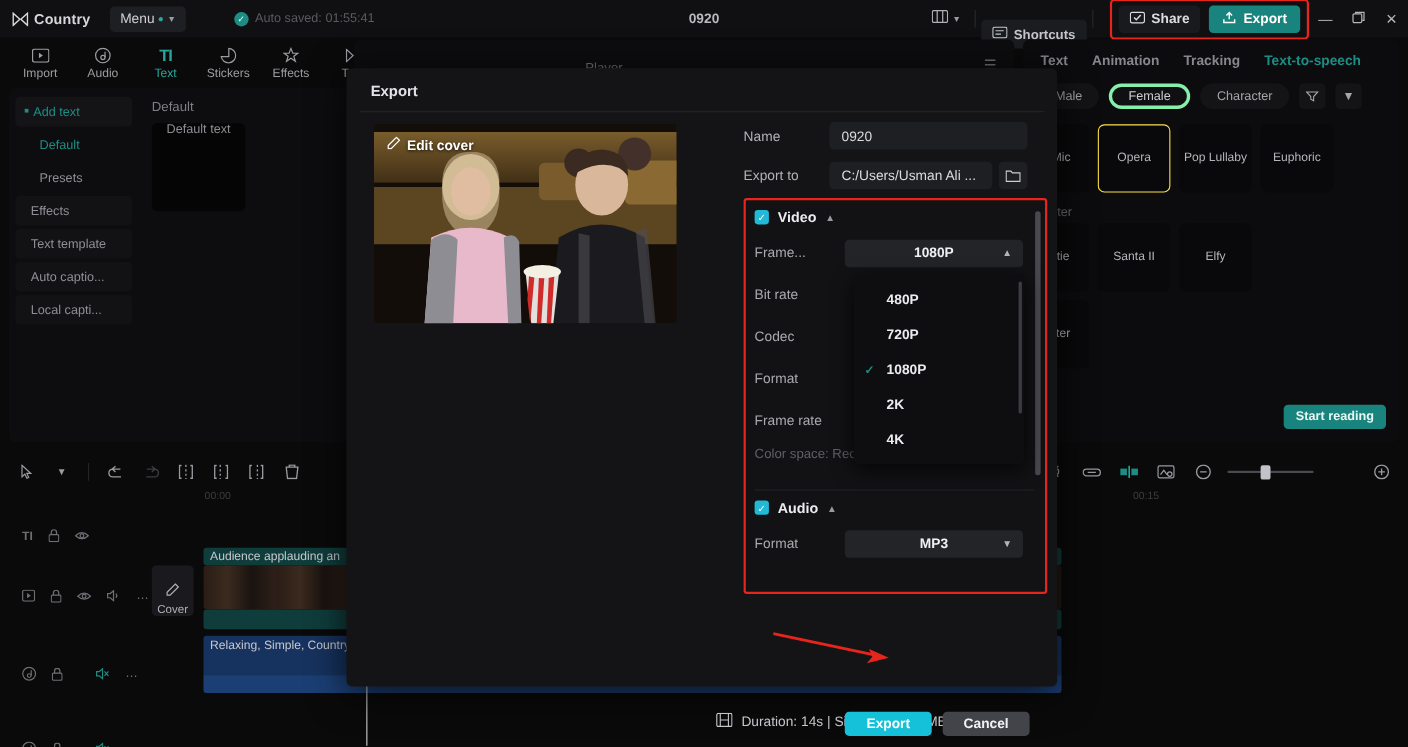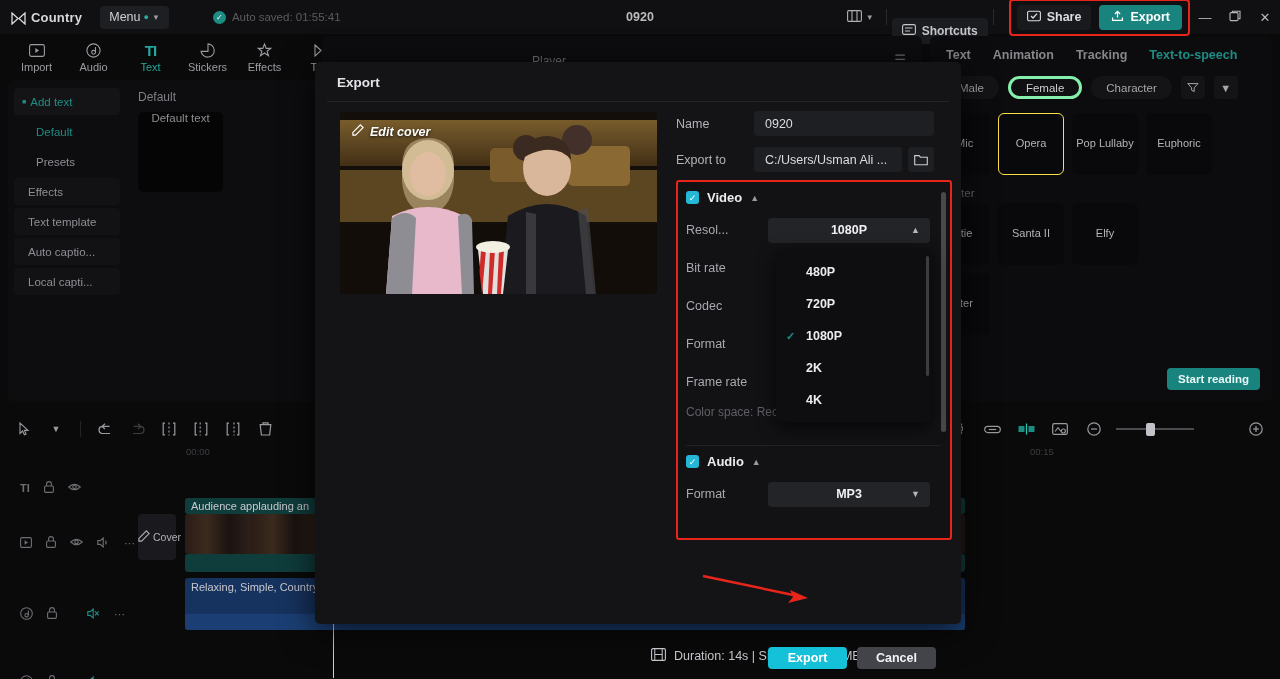--- a/index.html
+++ b/index.html
@@ -155,41 +155,41 @@
                background: #c2c2c8; border-radius: 2px; }
   .ruler { position: absolute; left: 0; top: 40px; width: 1280px; height: 16px; }
   .ruler-mark { position: absolute; color: #3e3e43; font-size: 9.5px; }
   .track-heads { position: absolute; left: 8px; top: 58px; width: 128px; }
   .track-head { height: 56px; display: flex; align-items: center; gap: 14px; padding-left: 12px;
                 color: #6e6e74; font-size: 11px; }
   .th-icon { font-size: 11px; }
   .th-icon.teal { color: #1d8d84; }
   .cover-btn {
     position: absolute; left: 138px; top: 108px; width: 38px; height: 46px; border-radius: 4px;
-    background: #1a1a1e; display: flex; flex-direction: row; align-items: center;
-    justify-content: space-between; gap: 3px; color: #b0b0b6; font-size: 10.5px;
+    background: #1a1a1e; display: flex; flex-direction: column; align-items: center;
+    justify-content: flex-end; gap: 3px; color: #b0b0b6; font-size: 10.5px;
   }
   .clip { position: absolute; border-radius: 3px; overflow: hidden; }
   .clip-label { position: absolute; left: 6px; top: 2px; color: #c8c8ce; font-size: 11px;
                 white-space: nowrap; }
   .playhead { position: absolute; top: 40px; width: 1px; height: 232px; background: #cfcfd4; }
   .playhead-grab { position: absolute; top: 38px; width: 9px; height: 9px; margin-left: -4px;
                    background: #cfcfd4; border-radius: 2px; }
 
   
   .modal {
     position: absolute; left: 315px; top: 62px; width: 646px; height: 562px;
     background: #141417; border-radius: 5px; box-shadow: 0 6px 34px rgba(0,0,0,.75);
     z-index: 50;
   }
   .modal-title { padding: 13px 0 0 22px; color: #e3e3e7; font-size: 13.5px; font-weight: bold; }
   .modal-hr { position: absolute; left: 12px; right: 12px; top: 39px; height: 1px; background: #242428; }
   .cover-thumb {
-    position: absolute; left: 25px; top: 50px; width: 317px; height: 182px;
-    border-radius: 4px; overflow: hidden; background: #241a10; font-style: italic;
+    position: absolute; left: 25px; top: 50px; width: 275px; height: 182px;
+    border-radius: 4px; overflow: hidden; background: #241a10;
   }
   .edit-cover {
     position: absolute; left: 12px; top: 12px; display: flex; align-items: center; gap: 6px;
     color: #ffffff; font-size: 12.5px; font-weight: bold;
     text-shadow: 0 1px 3px rgba(0,0,0,.8);
   }
   .field-row { position: absolute; display: flex; align-items: center; }
   .field-label { width: 78px; color: #b2b2b8; font-size: 12.5px; }
   .field-box {
     height: 25px; border-radius: 4px; background: #1e1f22; display: flex; align-items: center;
@@ -803,21 +803,21 @@
 
     <div class="settings-box">
       <div class="sb-inner">
         <div class="sec-head">
           <span class="cbx">✓</span>
           <span class="sec-title">Video</span>
           <span class="sec-caret">▲</span>
         </div>
 
         <div class="srow">
-          <span class="srow-label">Resol...</span>
+          <span class="srow-label">Frame...</span>
           <div class="select-box">
             <span>1080P</span>
             <span class="select-caret">▲</span>
           </div>
         </div>
         <div class="srow">
           <span class="srow-label">Bit rate</span>
         </div>
         <div class="srow">
           <span class="srow-label">Codec</span>

